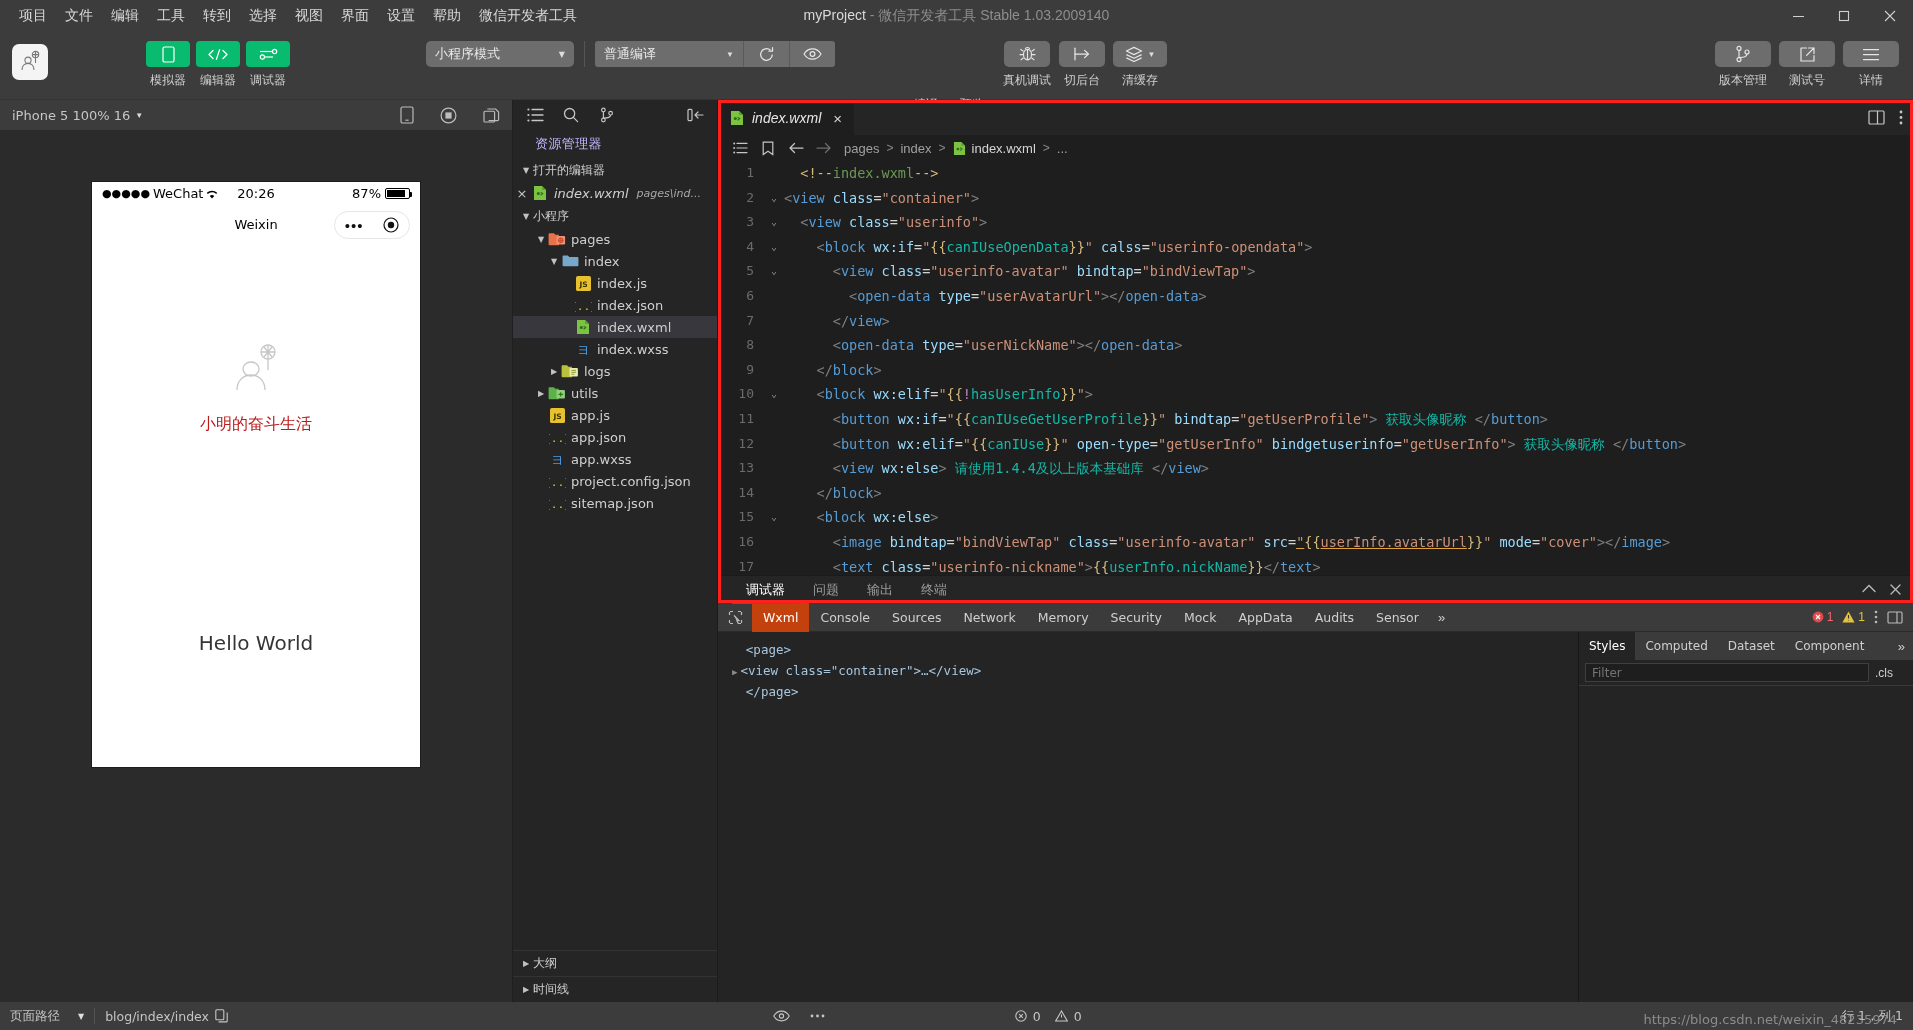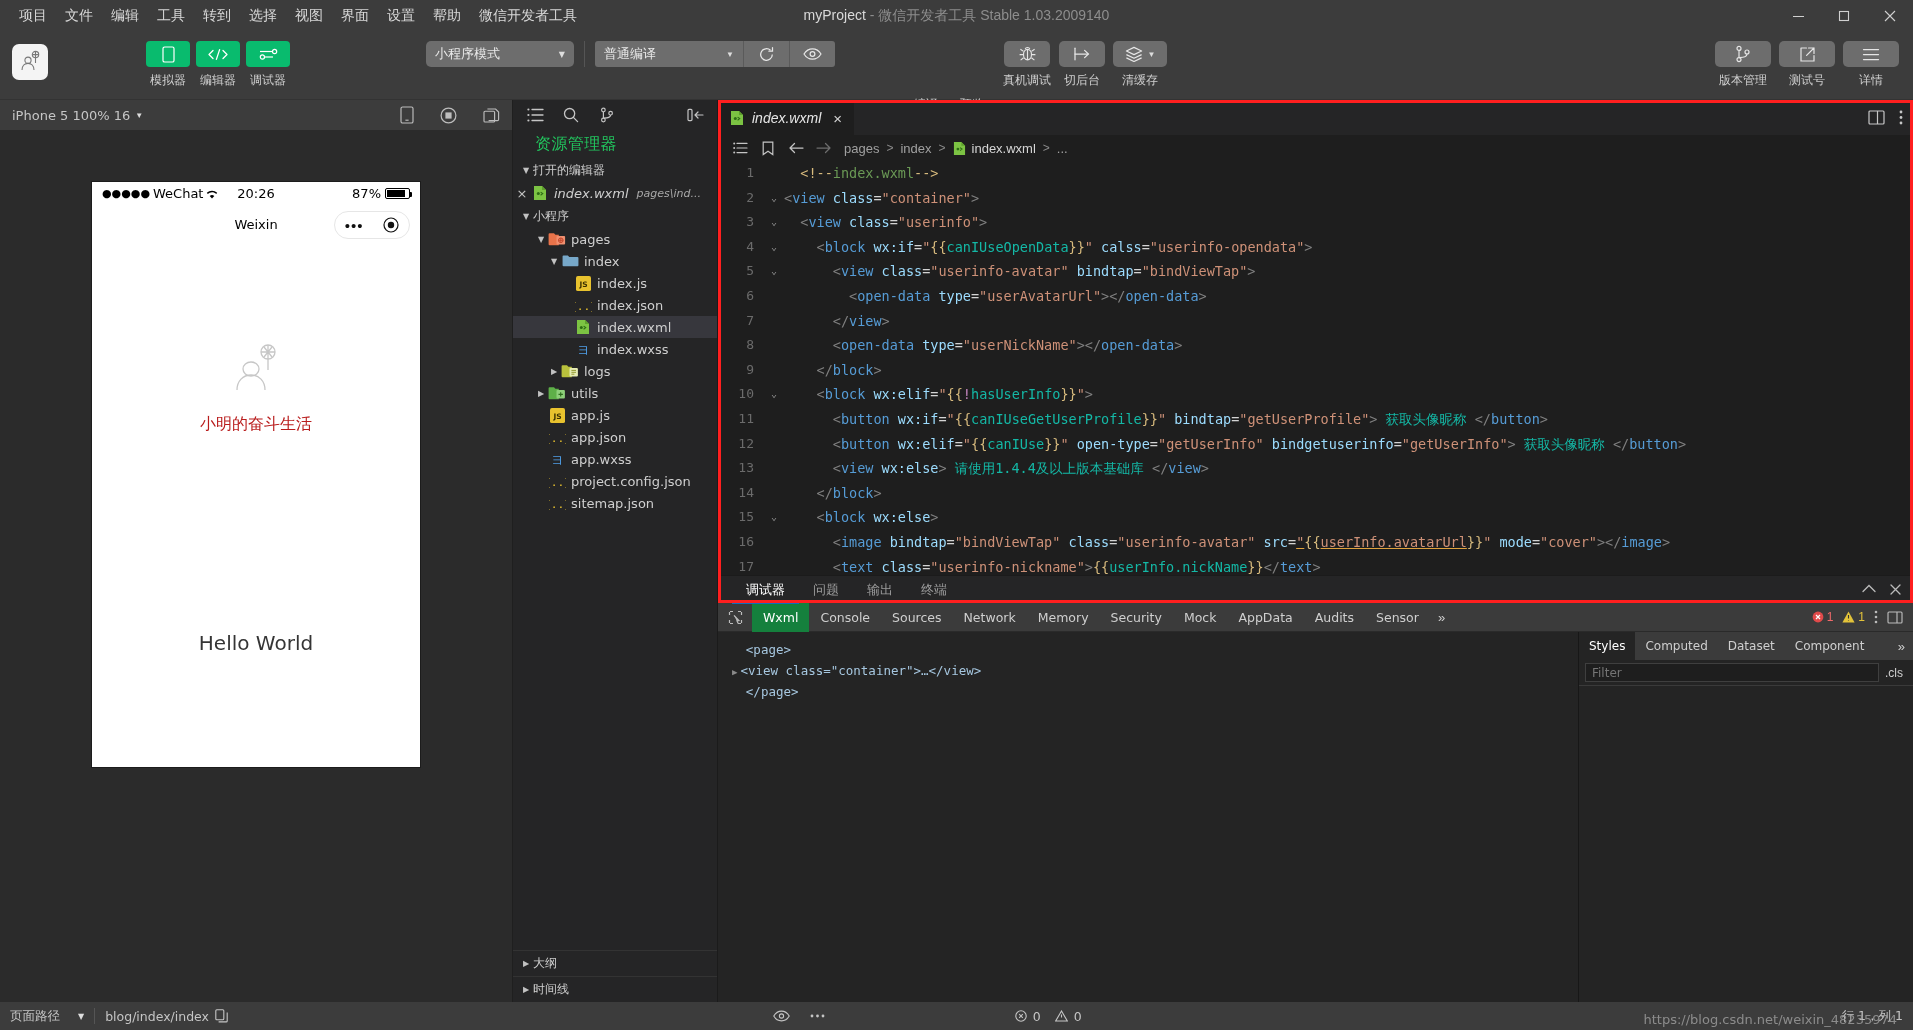--- a/index.html
+++ b/index.html
@@ -110,21 +110,21 @@
   .ph-content { flex:1; display:flex; flex-direction:column; align-items:center; }
   .avatar-ph { margin-top:98px; width:54px; height:54px; opacity:.55; }
   .nickname { margin-top:18px; font-size:16px; color:#b91c1c; font-family:"DejaVu Sans",sans-serif;}
   .helloworld { margin-top:196px; font-size:20px; color:#353535; font-family:"DejaVu Sans",sans-serif;}
 
   
   .explorer { width:205px; flex:0 0 205px; background:#252526; display:flex; flex-direction:column; border-right:1px solid #1b1b1b;}
   .ex-icons { height:30px; display:flex; align-items:center; gap:0; padding:0 4px; background:#252526;}
   .ex-ic { width:36px; height:30px; display:flex; align-items:center; justify-content:center; color:#c5c5c5; cursor:pointer;}
   .ex-ic.right { margin-left:auto; }
-  .ex-title { height:28px; display:flex; align-items:center; padding-left:22px; font-size:16px; color:#22c55e; letter-spacing:.4px; font-family:Liberation Sans, sans-serif;}
+  .ex-title { height:28px; display:flex; align-items:center; padding-left:22px; font-size:13px; color:#c4b5fd; letter-spacing:.4px; font-family:Liberation Sans, sans-serif;}
   .sec-head {
     height:24px; display:flex; align-items:center; font-size:12px; color:#cfcfcf; padding-left:6px;
     cursor:pointer; font-family:"DejaVu Sans",sans-serif;
   }
   .tw { width:14px; display:flex; justify-content:center; font-size:8px; color:#c2c2c2;}
   .row {
     height:22px; display:flex; align-items:center; font-size:13px; color:#cfcfcf; cursor:pointer;
     white-space:nowrap; padding-right:4px; font-family:"DejaVu Sans",sans-serif;
   }
   .row.active { background:#37373d; }
@@ -183,21 +183,21 @@
   .devtools { flex:1; display:flex; flex-direction:column; background:#242424; min-height:0;}
   .dt-bar {
     height:29px; background:#3b3b3b; display:flex; align-items:center; flex:0 0 29px;
     border-bottom:1px solid #2a2a2a;
   }
   .dt-ins { width:34px; display:flex; align-items:center; justify-content:center; color:#bdbdbd; cursor:pointer;}
   .dt-tab {
     padding:0 11px; height:29px; line-height:29px; font-size:12.5px; color:#cfcfcf; cursor:pointer;
     font-family:"DejaVu Sans",sans-serif;
   }
-  .dt-tab.active { background:#15803d; color:#fff; }
+  .dt-tab.active { background:#c2410c; color:#fff; }
   .dt-more { padding:0 8px; color:#cfcfcf; font-size:13px;}
   .dt-right { margin-left:auto; display:flex; align-items:center; gap:9px; padding-right:10px; font-size:12px;}
   .err { color:#f06a6a; display:flex; align-items:center; gap:3px;}
   .warn { color:#e3c33a; display:flex; align-items:center; gap:3px;}
   .dt-body { flex:1; display:flex; min-height:0; }
   .dom {
     flex:1; background:#242424; padding:8px 0 0 14px; font-family:"DejaVu Sans Mono",monospace;
     font-size:12.5px; line-height:19px; color:#a6c7e0; overflow:hidden; border-right:1px solid #171717;
   }
   .dom .arrow { color:#8a8a8a; font-size:9px; margin-right:3px;}
@@ -205,21 +205,21 @@
   .styles { width:334px; flex:0 0 334px; background:#242424; display:flex; flex-direction:column; }
   .st-tabs { height:28px; display:flex; align-items:center; background:#3b3b3b; flex:0 0 28px;}
   .st-tab { padding:0 10px; height:28px; line-height:28px; font-size:12px; color:#cfcfcf; cursor:pointer; font-family:"DejaVu Sans",sans-serif;}
   .st-tab.active { background:#242424; color:#fff; }
   .st-more { margin-left:auto; padding-right:8px; color:#cfcfcf; }
   .st-filter { height:26px; display:flex; align-items:center; background:#242424; border-bottom:1px solid #3a3a3a; flex:0 0 26px;}
   .st-input {
     flex:1; margin:3px 6px; height:19px; background:#1e1e1e; border:1px solid #3f3f3f; color:#bbb;
     font-size:12px; padding:0 6px; outline:none; font-family:"DejaVu Sans",sans-serif;
   }
-  .st-cls { padding-right:10px; font-size:12px; color:#cfcfcf; cursor:pointer;}
+  .st-cls { padding-right:20px; font-size:12px; color:#cfcfcf; cursor:pointer;}
   .st-rest { flex:1; background:#242424; }
 
   
   .statusbar {
     height:28px; flex:0 0 28px; background:#3c3c3c; display:flex; align-items:center;
     font-size:12.5px; color:#c5c5c5; font-family:"DejaVu Sans",sans-serif; position:relative;
   }
   .sb-item { padding:0 10px; display:flex; align-items:center; gap:6px; height:39px; cursor:pointer;}
   .sb-sep { width:1px; height:16px; background:#555; }
   .sb-right { margin-left:auto; display:flex; align-items:center; }

